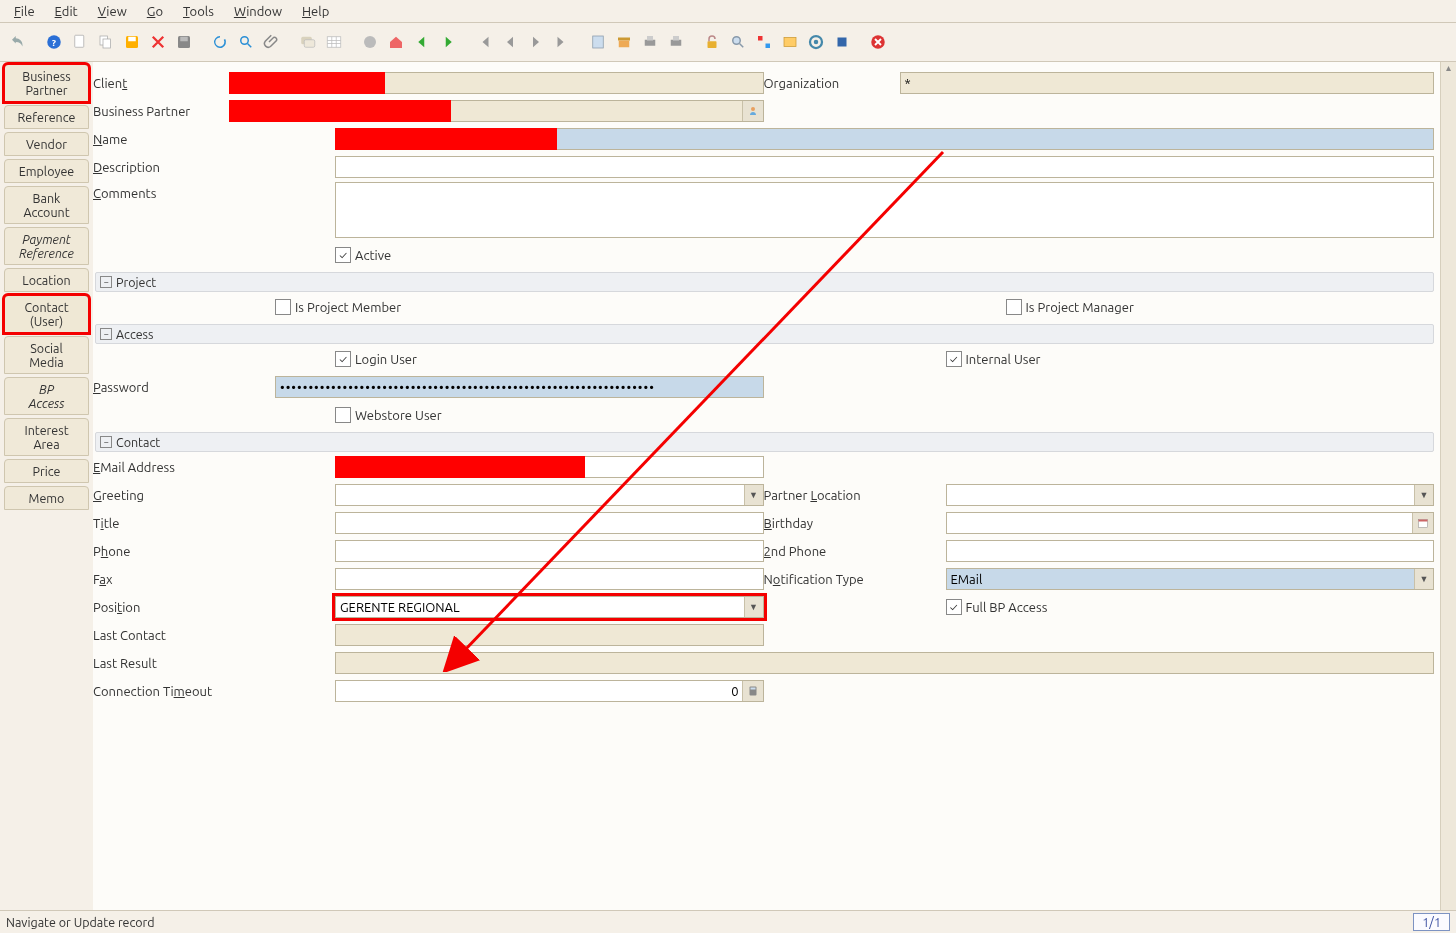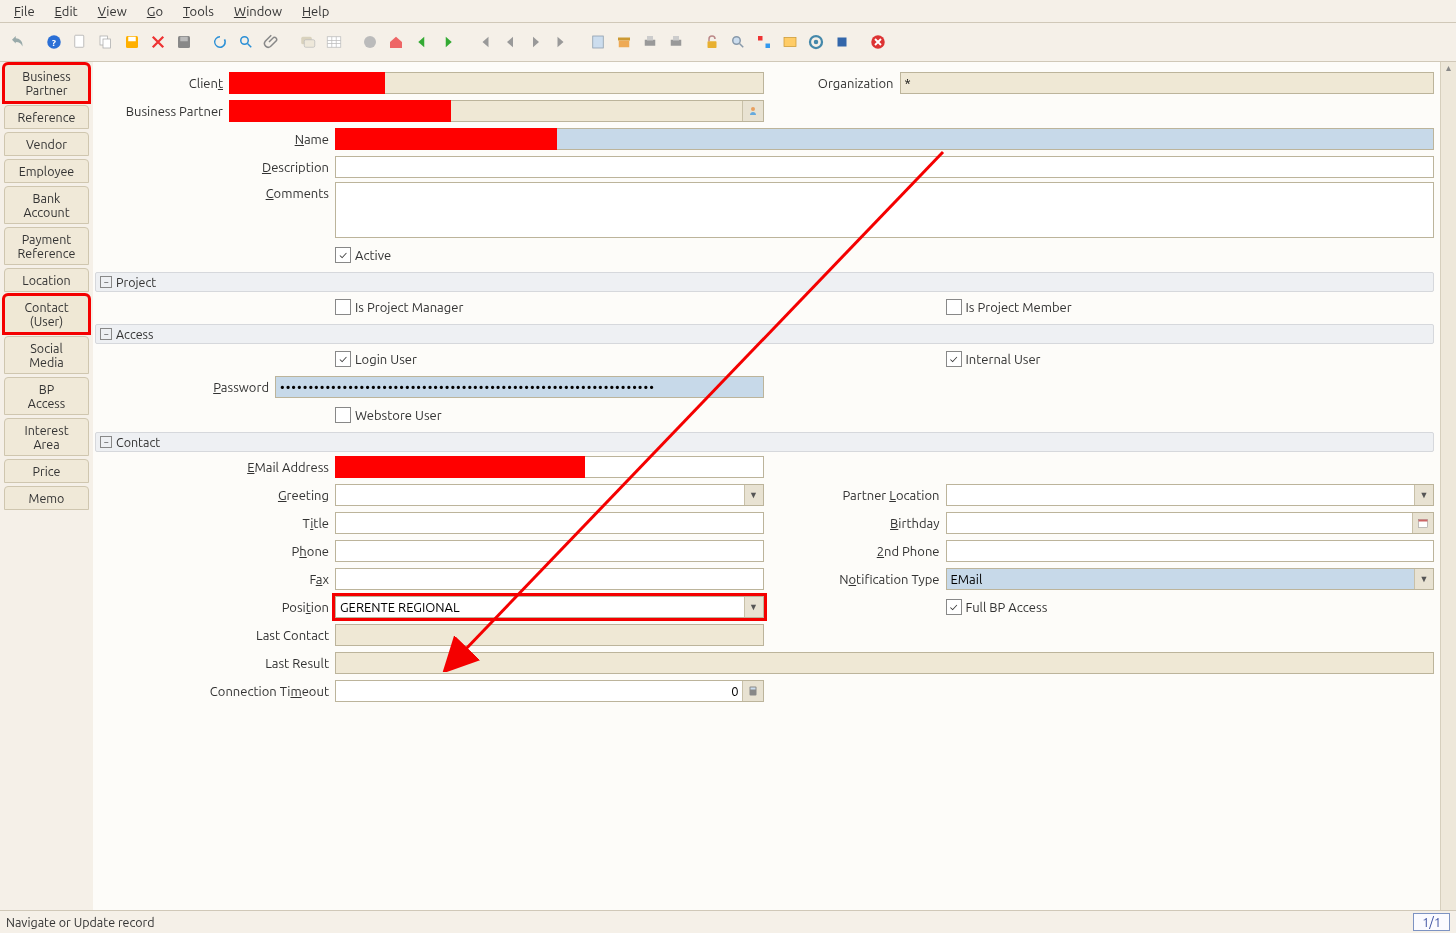--- a/index.html
+++ b/index.html
@@ -7,29 +7,29 @@
 .menubar span{padding:2px 10px;cursor:default}
 .menubar span u{text-decoration:underline}
 .toolbar{height:34px;background:#f5f0e8;border-bottom:1px solid #d0c8b8;display:flex;align-items:center;padding:2px 6px;gap:2px}
 .tbtn{width:24px;height:24px;display:flex;align-items:center;justify-content:center;border-radius:3px}
 .tbtn svg{width:18px;height:18px}
 .tsep{width:8px}
 .workspace{display:flex;height:calc(100% - 22px - 34px - 22px)}
 .sidetabs{width:93px;background:#f5f0e8;padding-top:2px;flex-shrink:0}
 .tab{margin:0 4px 3px 4px;padding:4px 2px;text-align:center;background:#f0e9d8;border:1px solid #cfc6af;border-radius:4px 4px 0 0;font-size:12.5px;line-height:14px;cursor:default}
 .tab.sel{background:#efe8d5;border-color:#c8bfa5}
-.tab.italic{}
+.tab.italic{font-style:italic}
 .tab.hl{outline:3px solid #f40000;outline-offset:-1px}
 .content{flex:1;position:relative;background:#fdfcf9;overflow:hidden}
 .scrollwrap{position:absolute;left:0;right:16px;top:0;bottom:0;overflow:hidden;padding:6px 6px 6px 0}
 .vscroll{position:absolute;right:0;top:0;bottom:0;width:15px;background:#eee8da;border-left:1px solid #d6cfbd}
 .vscroll::before{content:"▴";position:absolute;top:0;left:0;right:0;text-align:center;font-size:10px;color:#888}
 .vscroll::after{content:"▾";position:absolute;bottom:0;left:0;right:0;text-align:center;font-size:10px;color:#888}
 .row{display:flex;align-items:center;margin:2px 0;min-height:26px}
-.row .lbl{min-width:130px;text-align:right;padding-right:6px;white-space:nowrap}
+.row .lbl{min-width:130px;padding-right:6px;white-space:nowrap}
 .row .fld{flex:1;position:relative}
 .row .half{width:50%;display:flex;align-items:center}
 .inp{height:22px;border:1px solid #bcb49b;background:#fff;box-sizing:border-box;width:100%;padding:0 4px;font:inherit}
 .inp.ro{background:#efe8d5}
 .inp.blue{background:#c7d9e9}
 .inp.pw{letter-spacing:1px}
 .ta{height:56px;border:1px solid #bcb49b;background:#fff;width:100%;box-sizing:border-box;resize:none;font:inherit;padding:2px 4px}
 .red{background:#ff0000;border-color:#ff0000;color:#ff0000}
 .red.overlay{position:absolute;top:0;left:0;height:22px;z-index:3}
 .sel-arrow{position:absolute;right:1px;top:1px;width:18px;height:20px;background:#e8e2d2;border-left:1px solid #c8c0a8;display:flex;align-items:center;justify-content:center;font-size:9px;color:#555}
@@ -305,31 +305,31 @@
             <span>Active</span>
           </div>
       </div>
 
       <div class="section">
           <span class="tg">−</span>
           <span>Project</span>
         </div>
       <div class="row">
         <div class="half">
+          <div class="lbl" style="min-width:176px"></div>
+          <div class="fld cbrow">
+              <span class="cb"></span>
+              <span>Is Project Member</span>
+            </div>
+        </div>
+        <div class="half">
           <div class="lbl" style="min-width:236px"></div>
           <div class="fld cbrow">
               <span class="cb"></span>
               <span>Is Project Manager</span>
-            </div>
-        </div>
-        <div class="half">
-          <div class="lbl" style="min-width:176px"></div>
-          <div class="fld cbrow">
-              <span class="cb"></span>
-              <span>Is Project Member</span>
             </div>
         </div>
       </div>
 
       <div class="section">
           <span class="tg">−</span>
           <span>Access</span>
         </div>
       <div class="row">
         <div class="half">

